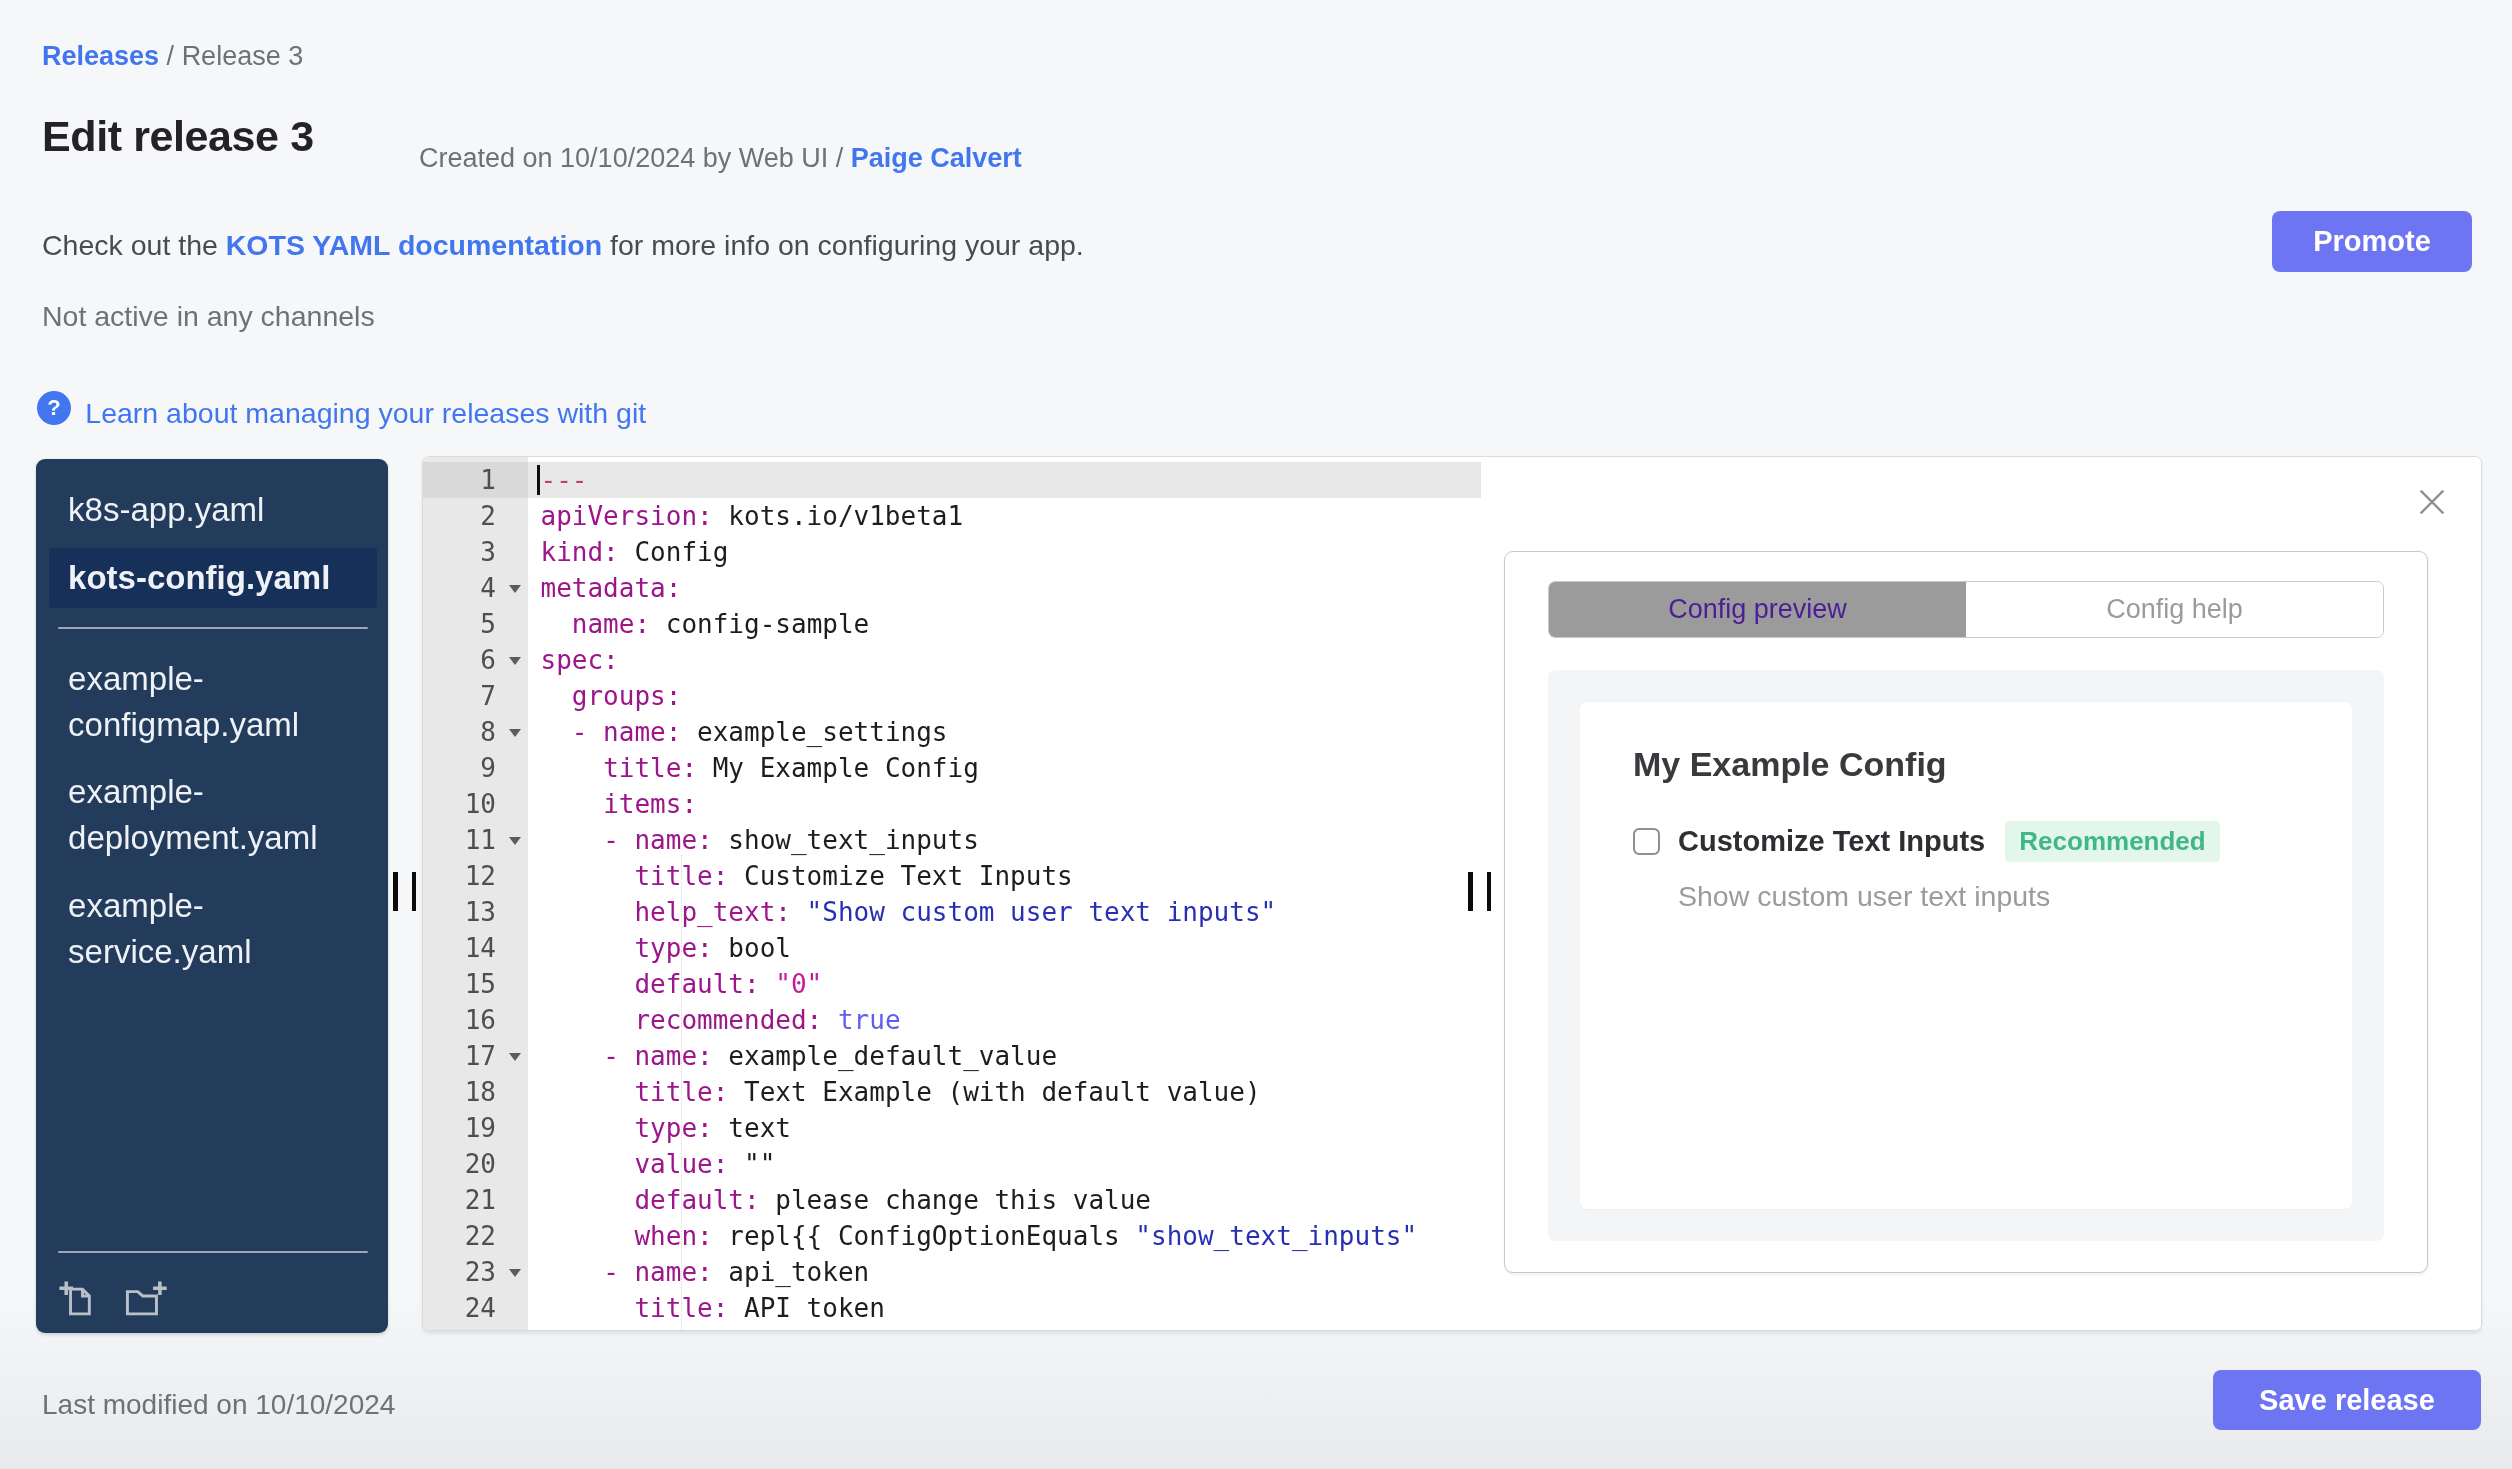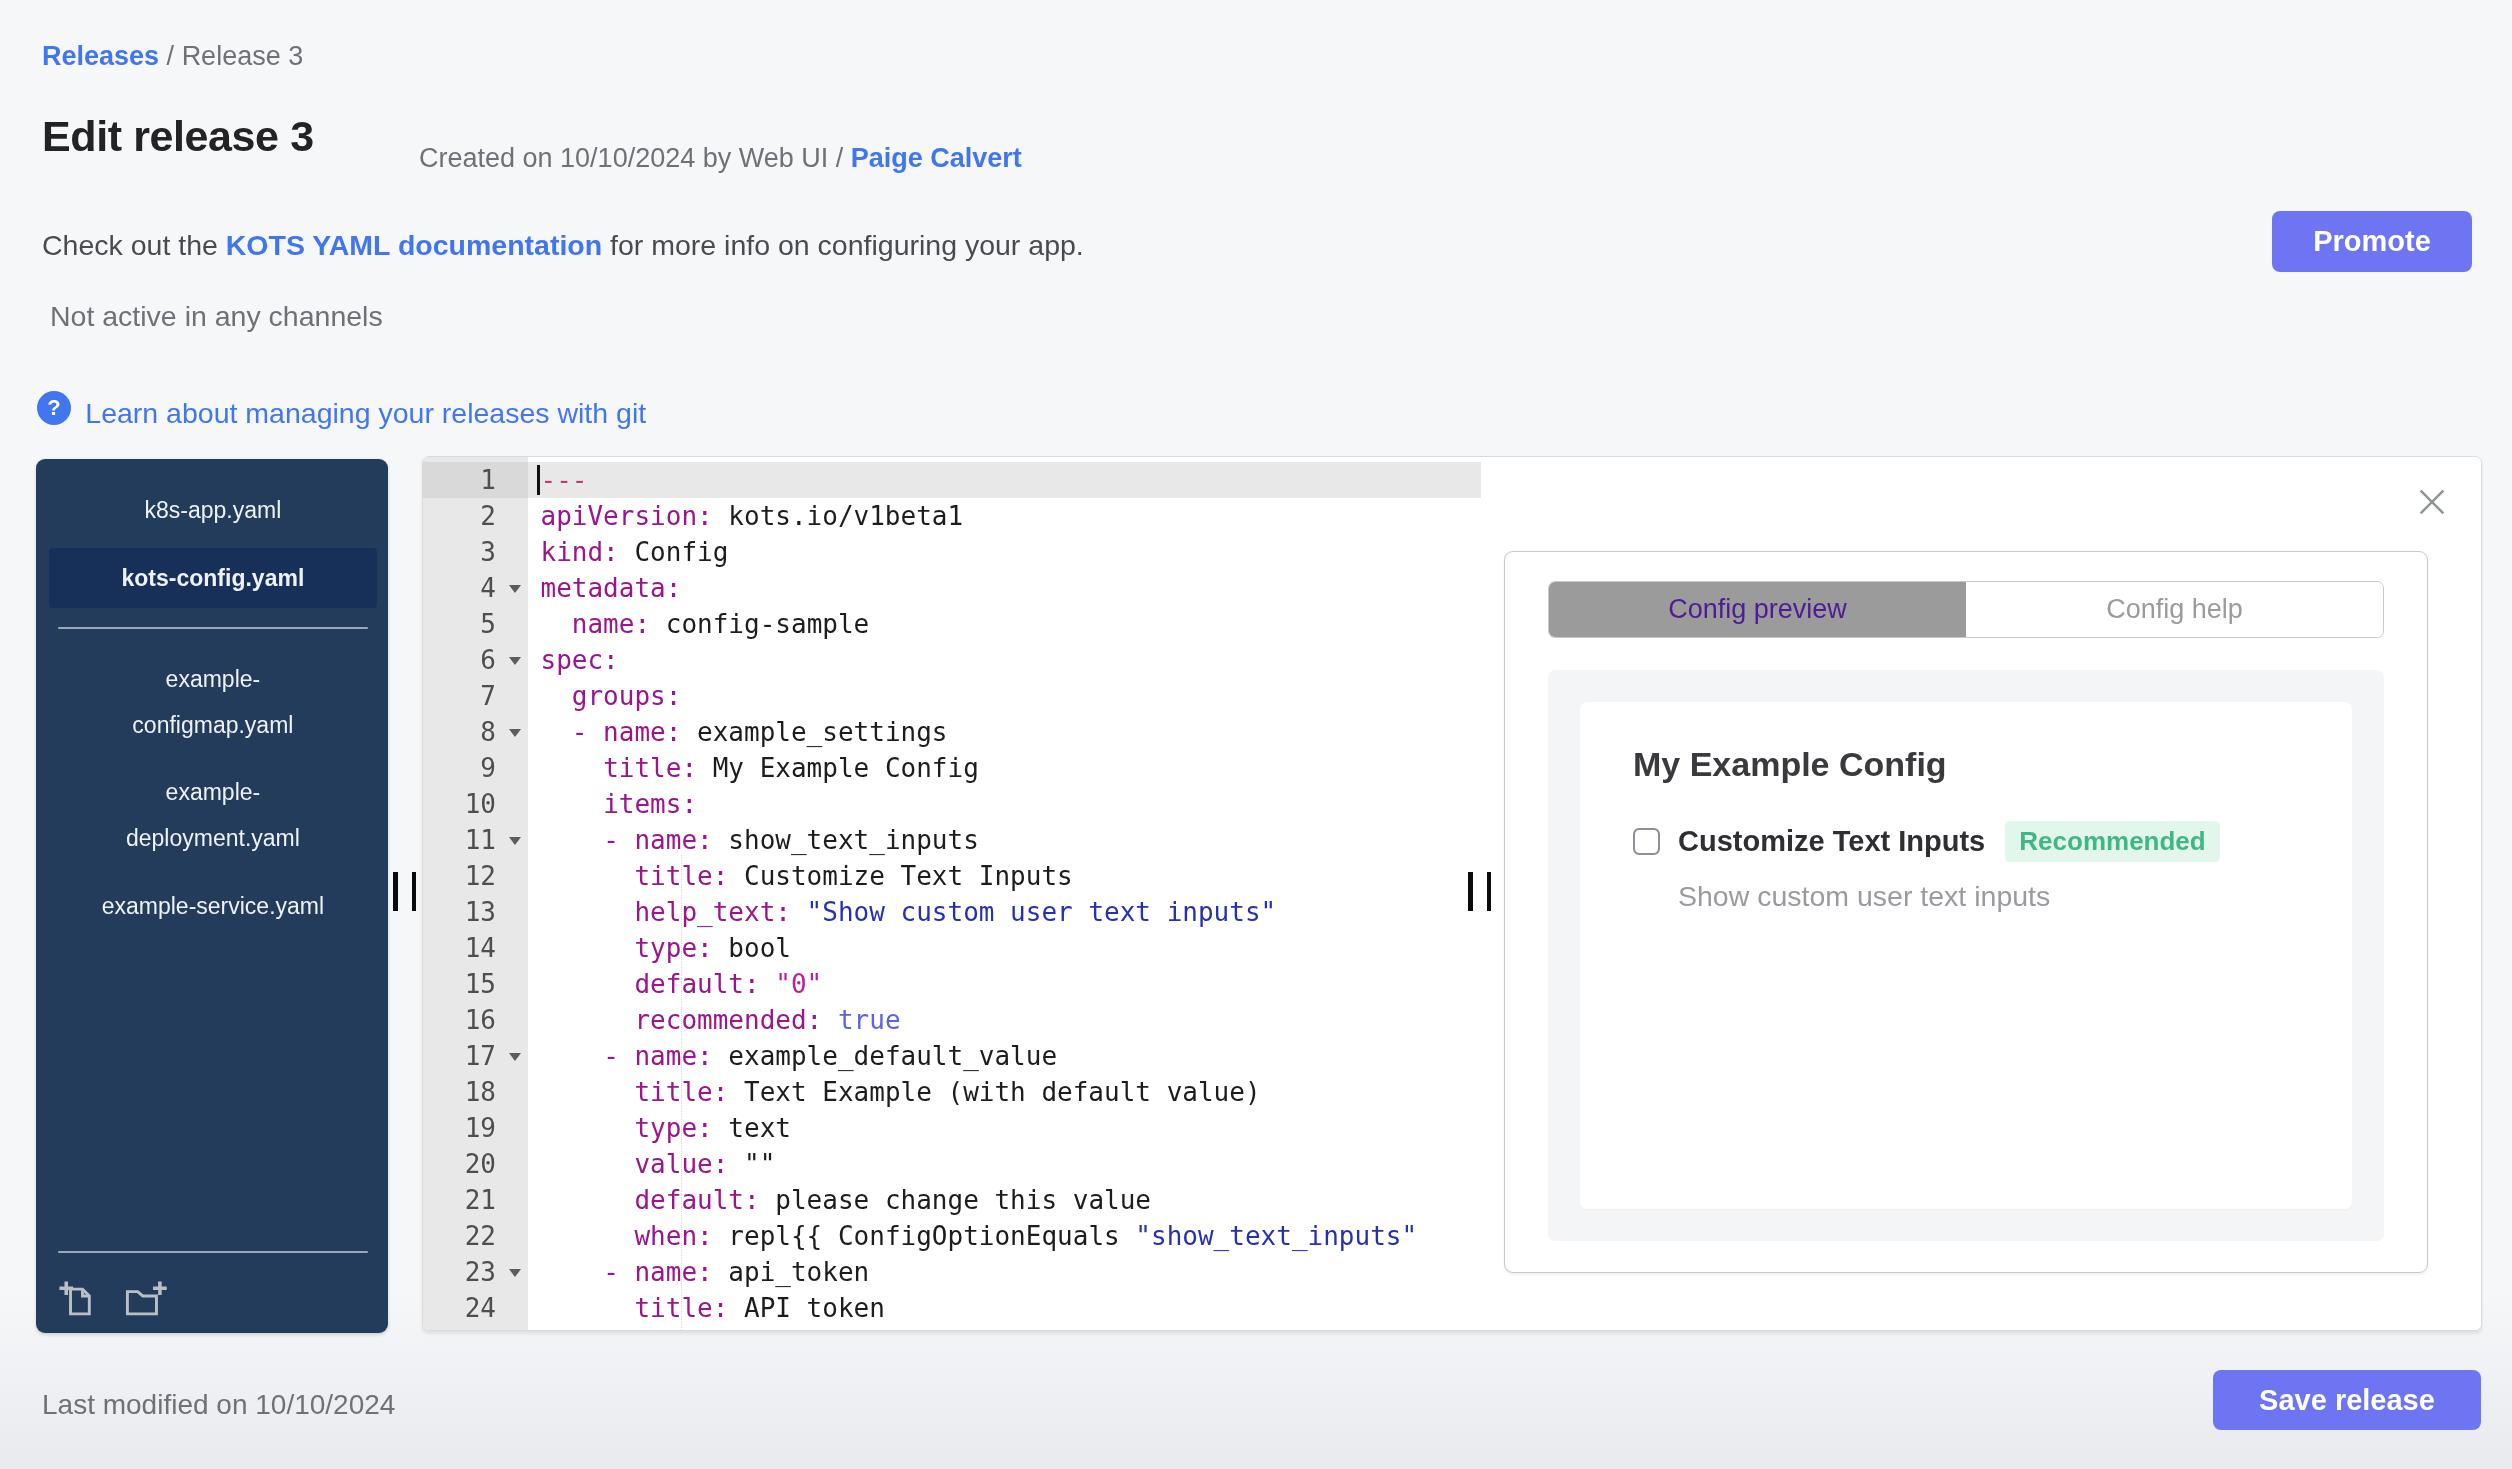--- a/index.html
+++ b/index.html
@@ -13,36 +13,36 @@
 
   
   .breadcrumb{position:absolute;left:42px;top:41px;font-size:27px;color:#6e7177;}
   .breadcrumb a{color:var(--link);font-weight:600;text-decoration:none;cursor:pointer;}
   .breadcrumb .sep{white-space:pre;color:#6e7177;}
   .page-title{position:absolute;left:42px;top:112px;margin:0;font-size:43px;font-weight:700;color:#232327;letter-spacing:-0.4px;}
   .created{position:absolute;left:419px;top:143px;font-size:27px;color:#6e7177;}
   .created a{color:var(--link);font-weight:600;text-decoration:none;cursor:pointer;}
   .docs-line{position:absolute;left:42px;top:229px;font-size:28.5px;color:#494b50;}
   .docs-line a{color:var(--link);font-weight:600;text-decoration:none;cursor:pointer;}
-  .status-line{position:absolute;left:50px;top:300px;font-size:28.5px;color:#6e7177;}
+  .status-line{position:absolute;left:42px;top:300px;font-size:28.5px;color:#6e7177;}
   .git-row{position:absolute;left:37px;top:385px;display:flex;align-items:center;gap:14.3px;cursor:pointer;}
   .q-circle{width:34px;height:34px;border-radius:50%;background:var(--link);color:#fff;
     display:flex;align-items:center;justify-content:center;font-size:22px;font-weight:700;}
   .git-row a{color:var(--link);font-size:28.5px;font-weight:500;text-decoration:none;margin-top:12px;}
   .btn{position:absolute;background:var(--accent);color:#fff;border:none;border-radius:8px;
     font-family:"Liberation Sans",sans-serif;font-weight:700;font-size:29px;cursor:pointer;}
   .btn-promote{left:2272px;top:211px;width:200px;height:61px;}
   .btn-save{left:2213px;top:1370px;width:268px;height:60px;}
 
   
   .sidebar{position:absolute;left:36px;top:459px;width:352px;height:874px;background:var(--sidebar-bg);
     border-radius:9px;box-shadow:0 1.8px 3.6px rgba(0,0,0,.15);box-sizing:border-box;padding:21.4px 0;}
   .file-list{display:flex;flex-direction:column;gap:7.1px;padding:0 10.7px 0 12.5px;}
-  .file-item{color:#eef2f6;font-size:23px;line-height:46px;padding:7.1px 19.6px;border-radius:3.6px;
-    white-space:pre-line;cursor:pointer;text-align:center;}
+  .file-item{color:#eef2f6;font-size:33px;line-height:46px;padding:7.1px 19.6px;border-radius:3.6px;
+    white-space:pre-line;cursor:pointer;}
   .file-item.selected{background:var(--sidebar-sel);font-weight:700;}
   .sb-divider{height:1.8px;background:rgba(255,255,255,.55);margin:12.5px 9px 12.5px 9px;border-radius:0.9px;}
   .sidebar-footer{position:absolute;left:12.5px;right:10.7px;bottom:12.5px;}
   .icon-row{display:flex;gap:25px;padding:12.5px 7.1px 1.8px 7.1px;}
   .icon-btn{background:none;border:none;padding:0;cursor:pointer;line-height:0;}
 
   
   .workbench{position:absolute;left:422px;top:456px;width:2060px;height:875px;background:#fff;
     border:1.8px solid #d8dadd;border-radius:7.1px;box-sizing:border-box;display:flex;overflow:hidden;
     box-shadow:0 2.7px 3.6px rgba(0,0,0,.08);}

